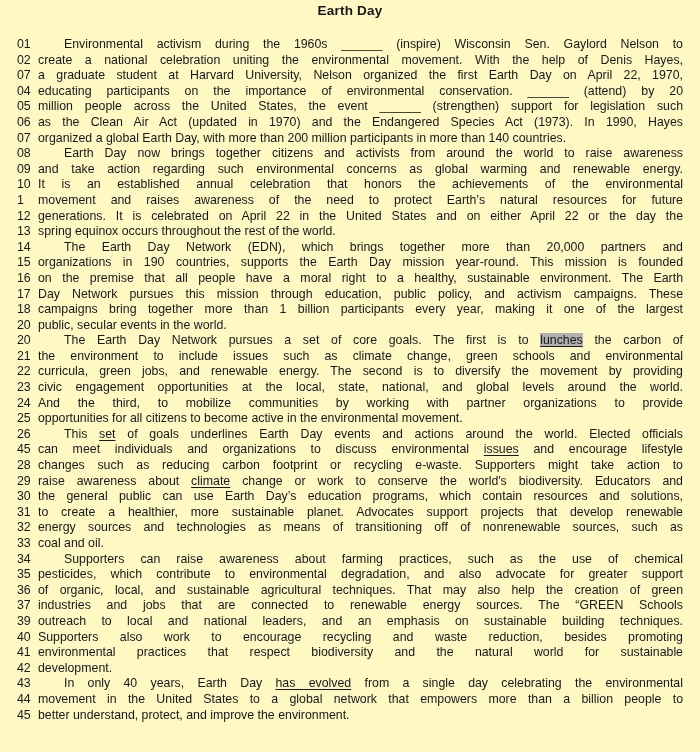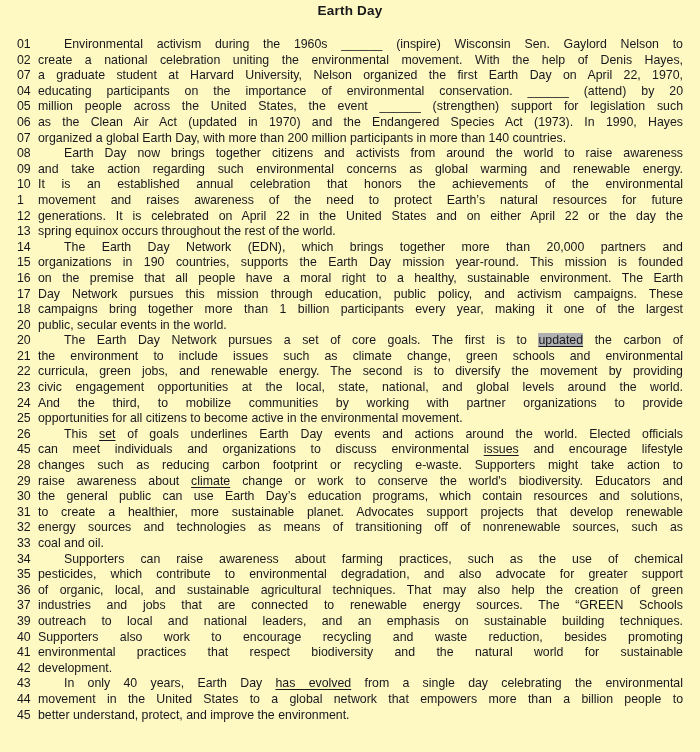--- a/index.html
+++ b/index.html
@@ -128,21 +128,21 @@
       <div class="line">
         <span class="num">18</span>
         <span class="text j"><span>campaigns bring together more than 1 billion participants every year, making it one of the largest</span></span>
       </div>
       <div class="line">
         <span class="num">20</span>
         <span class="text"><span>public, secular events in the world.</span></span>
       </div>
       <div class="line">
         <span class="num">20</span>
-        <span class="text j ind"><span>The Earth Day Network pursues a set of core goals. The first is to </span><span class="u hl">updated</span><span> the carbon of</span></span>
+        <span class="text j ind"><span>The Earth Day Network pursues a set of core goals. The first is to </span><span class="u hl">lunches</span><span> the carbon of</span></span>
       </div>
       <div class="line">
         <span class="num">21</span>
         <span class="text j"><span>the environment to include issues such as climate change, green schools and environmental</span></span>
       </div>
       <div class="line">
         <span class="num">22</span>
         <span class="text j"><span>curricula, green jobs, and renewable energy. The second is to diversify the movement by providing</span></span>
       </div>
       <div class="line">

